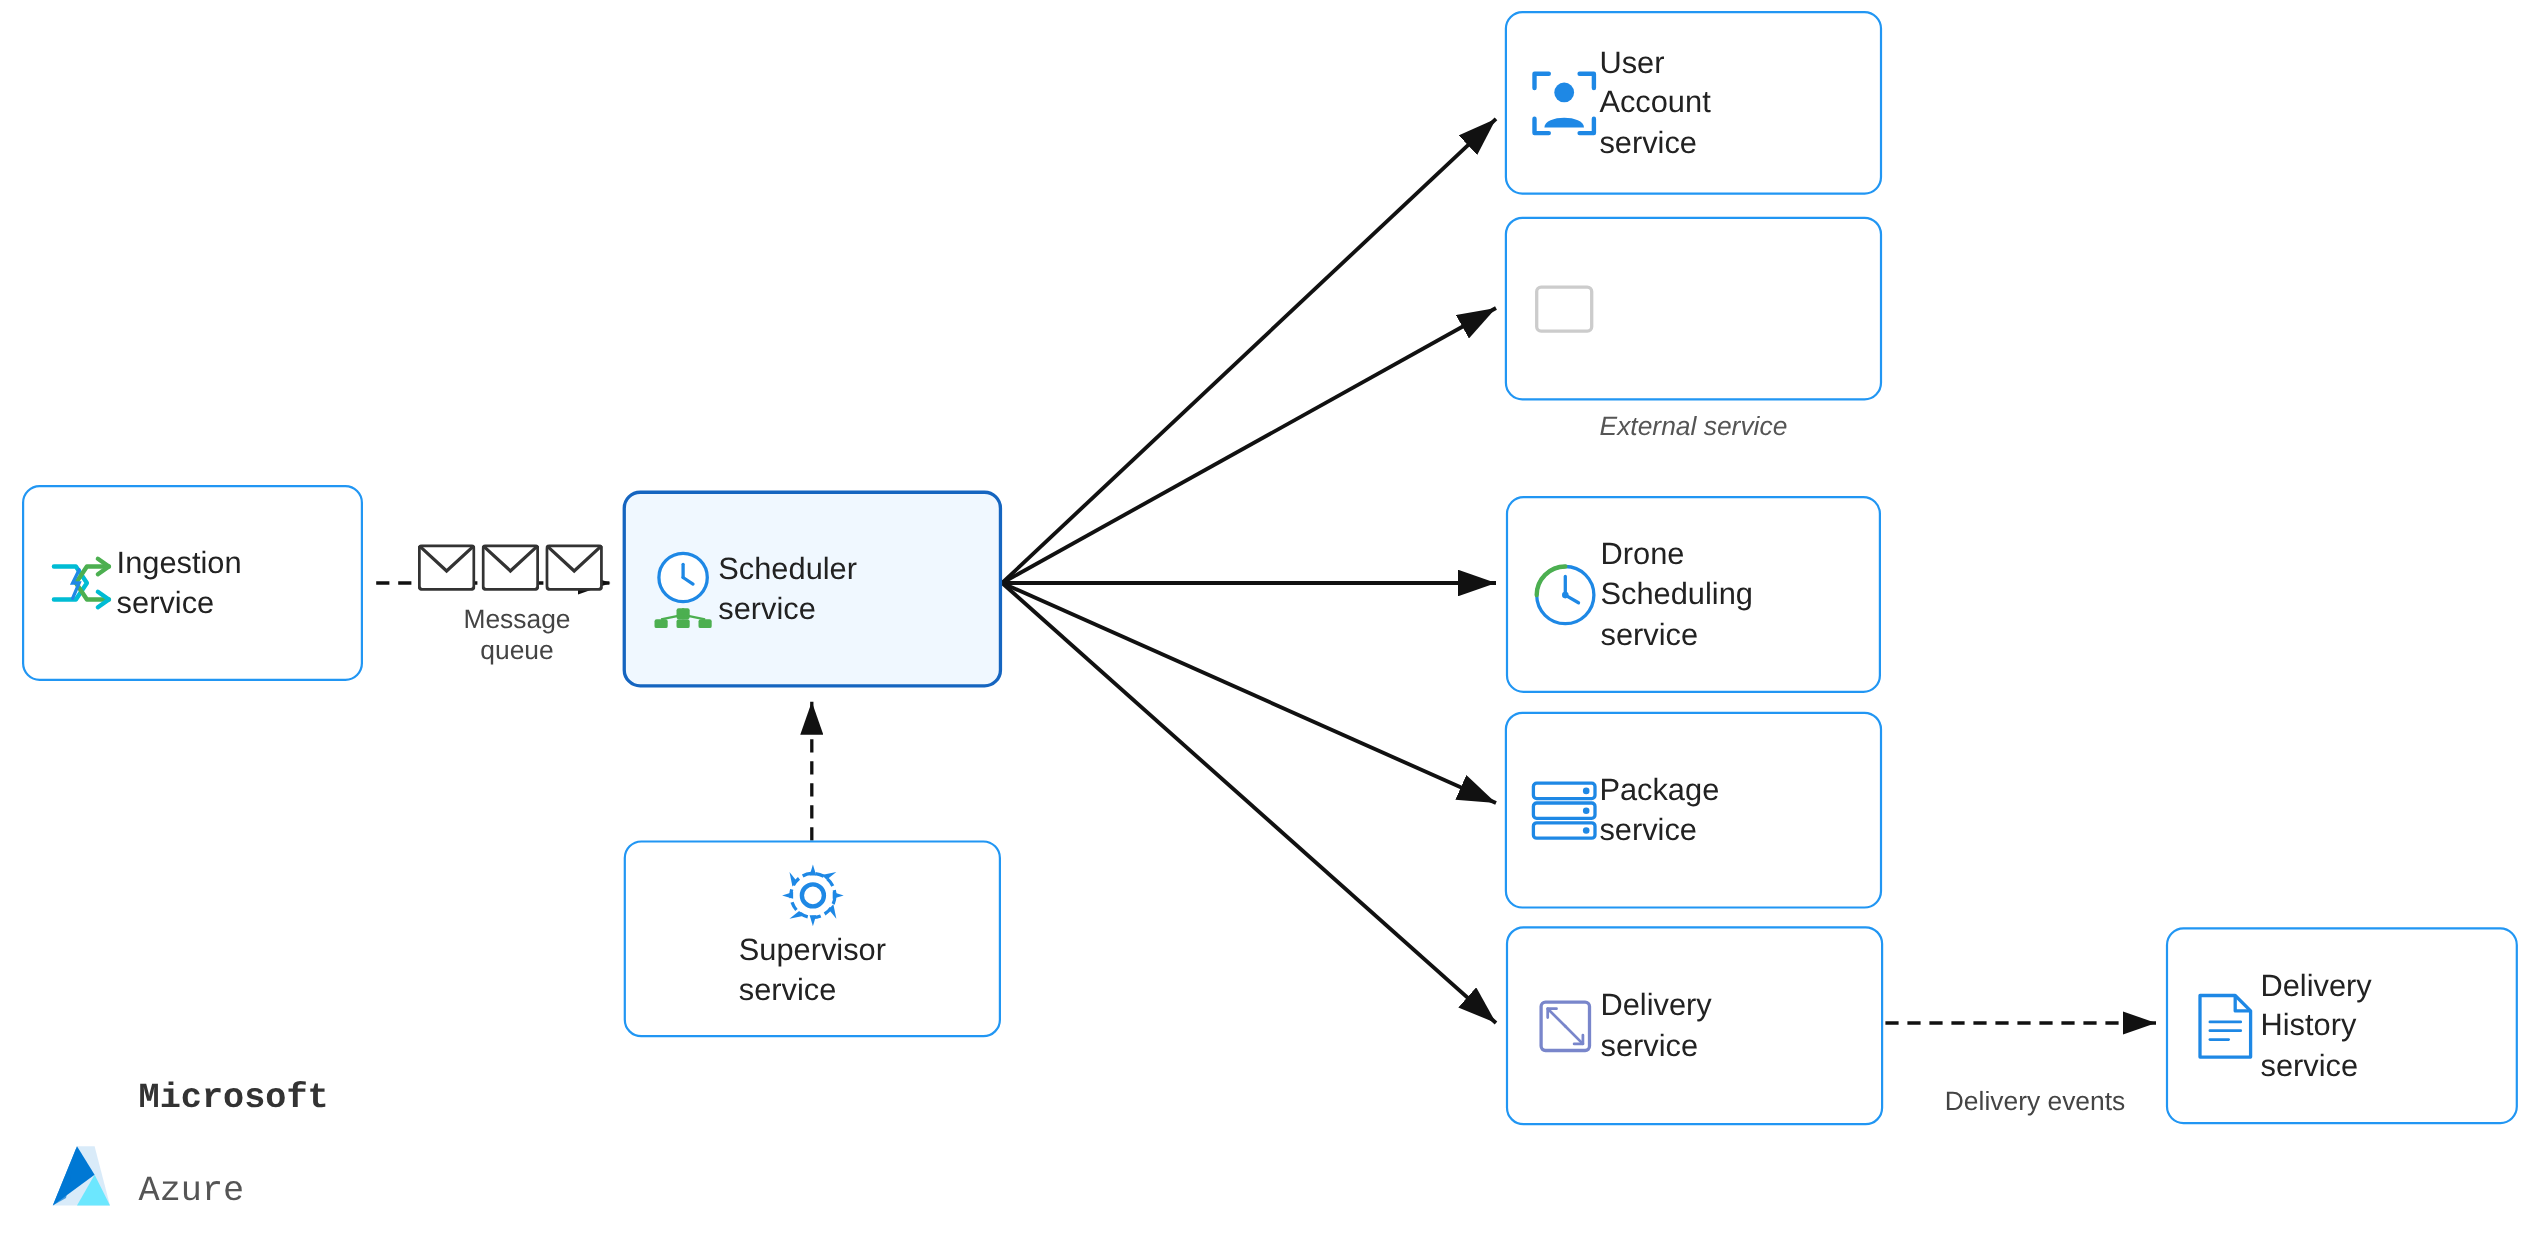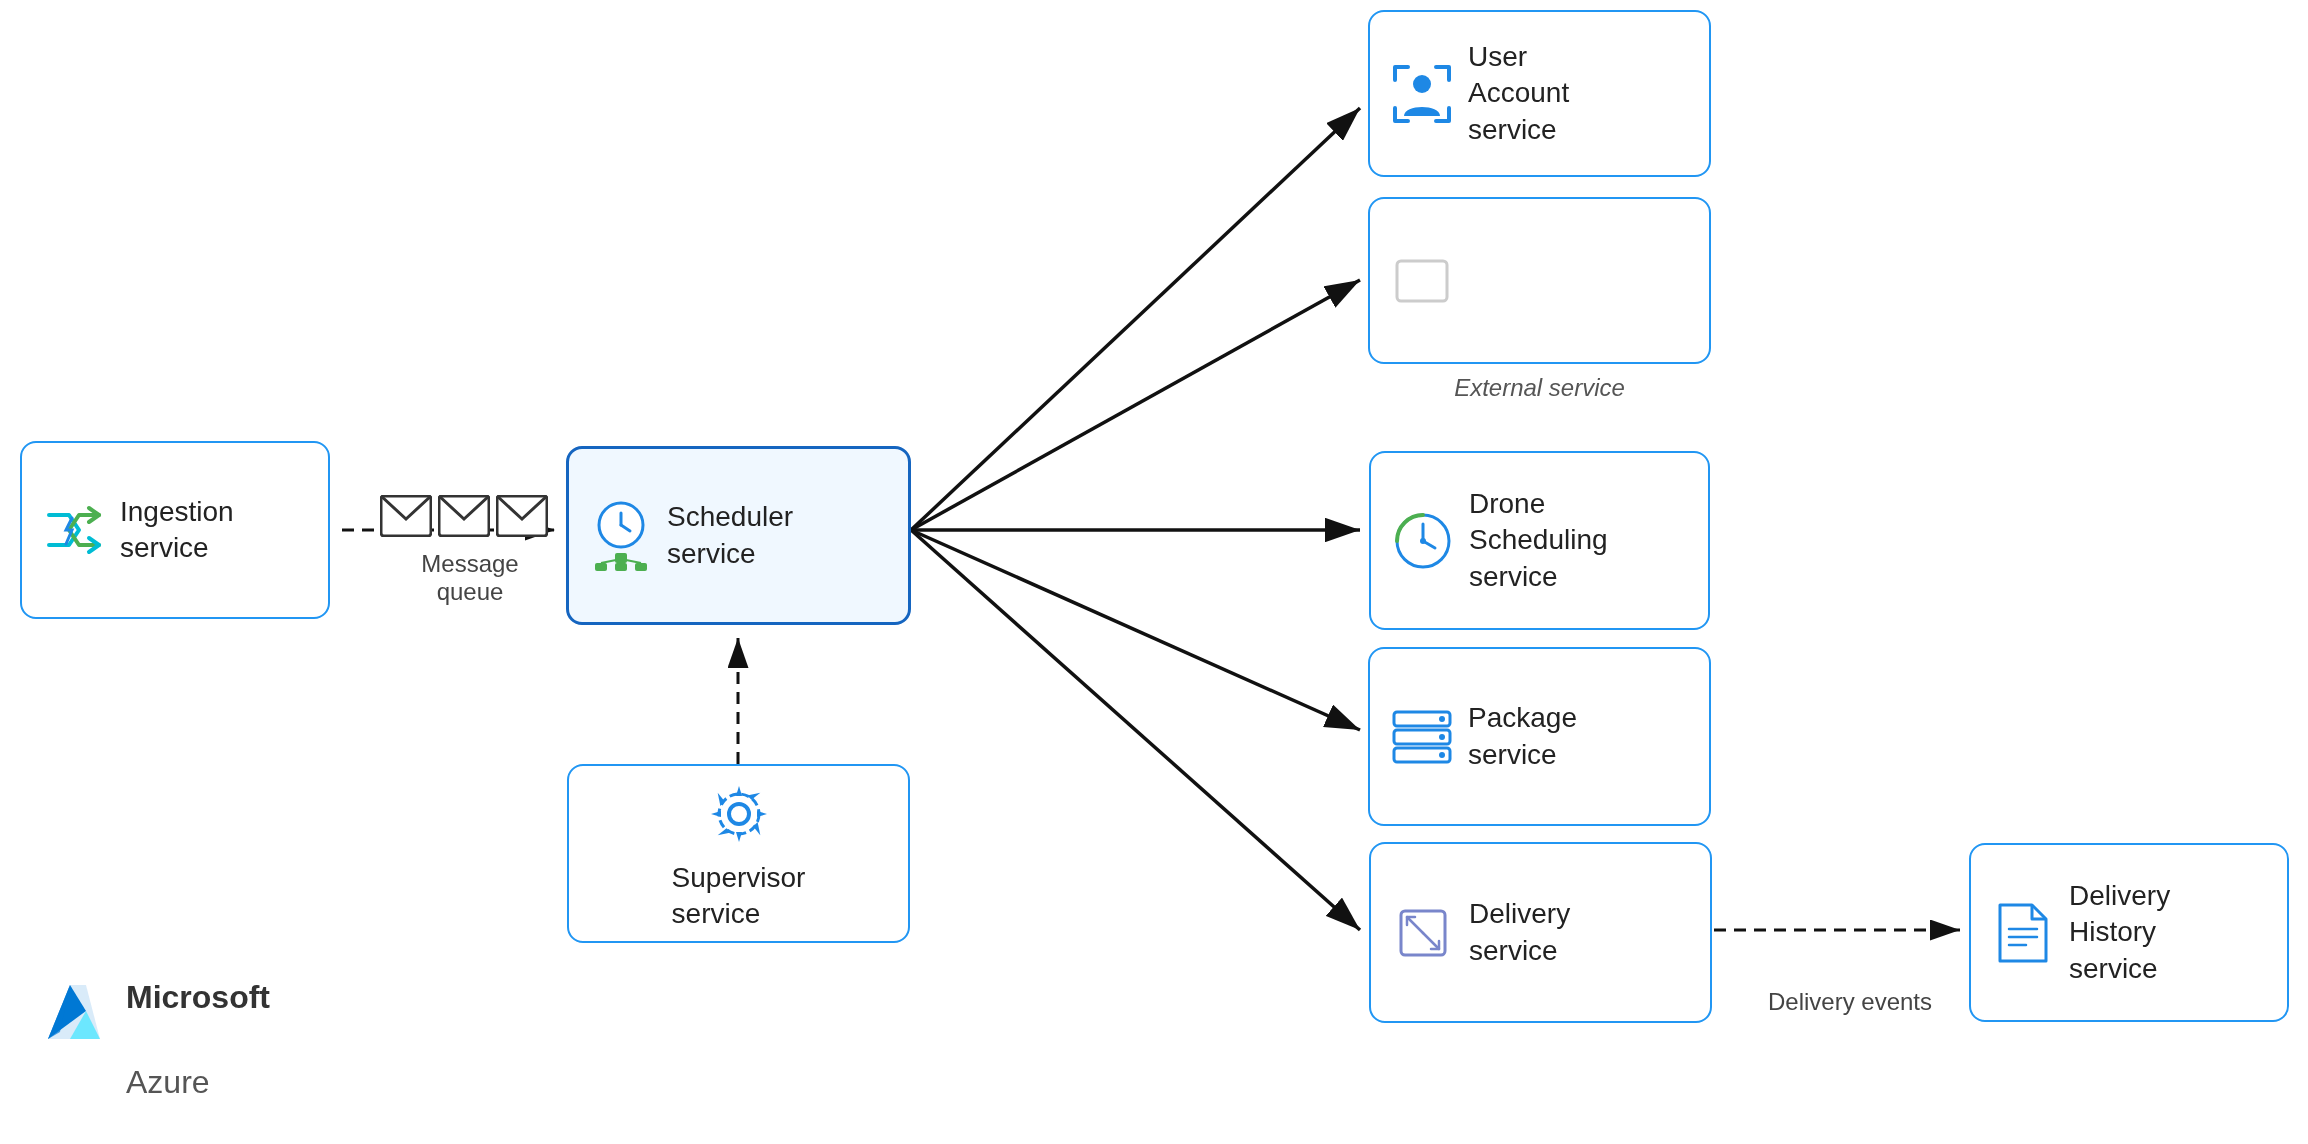--- a/index.html
+++ b/index.html
@@ -13,21 +13,20 @@
     }
 
     .service-box {
       position: absolute;
       border: 2px solid #2196F3;
       border-radius: 16px;
       background: #fff;
       display: flex;
       align-items: center;
       padding: 16px 20px;
-      gap: 14px;
     }
 
     .service-box.highlighted {
       border: 3px solid #1565C0;
       background: #f0f8ff;
     }
 
     .service-label {
       font-size: 28px;
       font-weight: 500;
@@ -62,22 +61,23 @@
       width: 2308px;
       height: 1144px;
       pointer-events: none;
     }
 
     .azure-logo {
       position: absolute;
       bottom: 40px;
       left: 40px;
       display: flex;
-      align-items: flex-start;
+      align-items: flex-end;
       gap: 16px;
+      font-family: Liberation Mono, monospace;
     }
 
     .azure-text {
       font-size: 32px;
       color: #555;
       line-height: 1.3;
     }
 
     
     sup {

